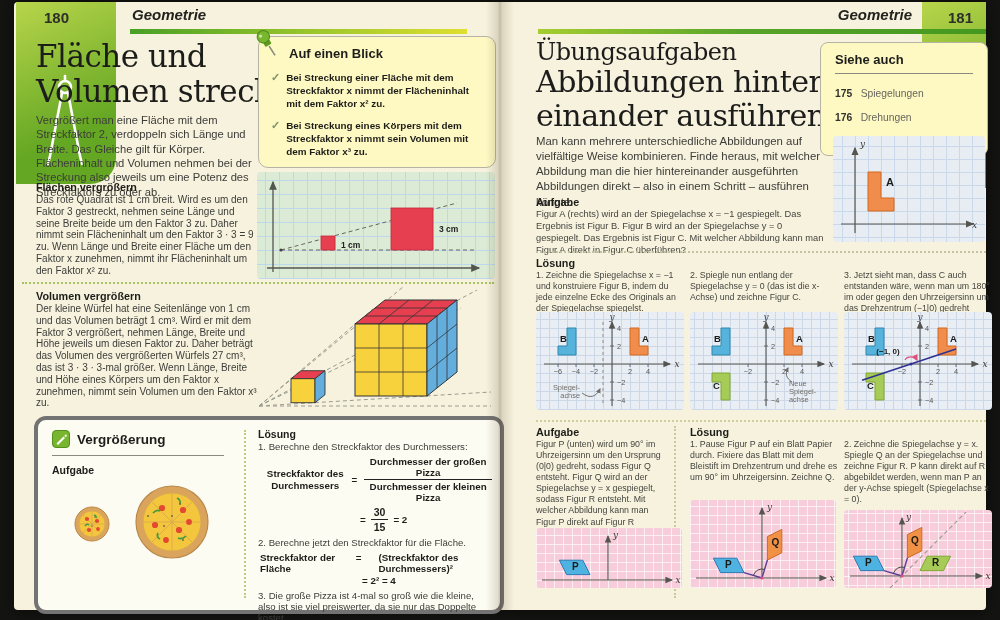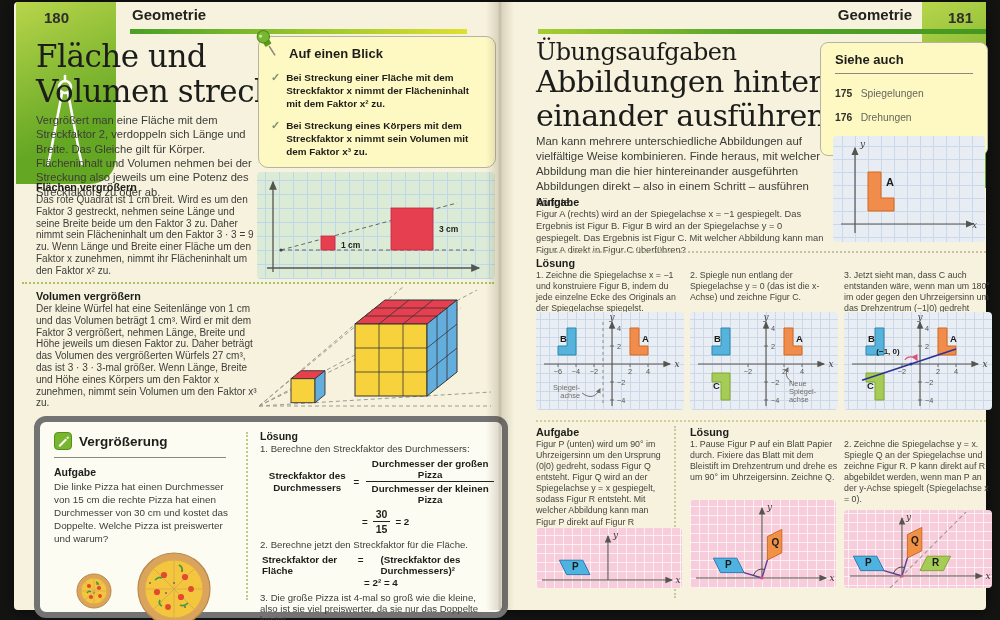--- a/index.html
+++ b/index.html
@@ -4,21 +4,21 @@
 <style>
   html,body{margin:0;padding:0;background:#141412;width:1000px;height:620px;overflow:hidden;
     font-family:"Liberation Sans",sans-serif;-webkit-font-smoothing:antialiased;}
   .abs{position:absolute;}
   #book{position:absolute;left:14px;top:2px;width:972px;height:608px;background:#f6f2de;
     border-radius:4px;box-shadow:0 0 18px rgba(0,0,0,.6);}
   #gutter{position:absolute;left:486px;top:2px;width:28px;height:608px;pointer-events:none;
     background:linear-gradient(90deg,rgba(0,0,0,0) 0%,rgba(80,60,30,.16) 42%,rgba(60,45,20,.28) 50%,rgba(80,60,30,.16) 58%,rgba(0,0,0,0) 100%);}
   .tab{background:linear-gradient(155deg,#b8d54b,#64a723 70%);}
   .pgnum{font-size:15px;font-weight:bold;color:#2e2e2a;}
-  .seclabel{font-size:15px;font-weight:bold;color:#22221e;}
+  .seclabel{font-size:15px;font-weight:bold;color:#22221e;font-style:italic;}
   .serif-title{font-family:"DejaVu Serif","Liberation Serif",serif;color:#1c1c1a;letter-spacing:-0.5px;}
   .body-md{font-size:11.2px;line-height:1.28;color:#3c3c38;}
   .body-sm{font-size:10px;line-height:1.18;color:#3d3d39;}
   .body-xs{font-size:9.3px;line-height:1.28;color:#45453f;}
   .body-xxs{font-size:8.8px;line-height:1.26;color:#45453f;}
   .h-bold{font-weight:bold;color:#1d1d1a;}
   .box{background:#fef9c3;border:1.5px solid #b5b4a4;border-radius:10px;}
   .dotted-h{border-top:2px dotted #a9c161;height:0;}
   .grid{background-color:#e9edf4;}
   .panel{border-radius:4px;}
@@ -140,33 +140,32 @@
     <rect x="100" y="38" width="72" height="72" fill="#f8d23c"></rect>
     <polygon points="172,38 172,110 202,86 202,14" fill="#64aede"></polygon>
     <g stroke-width="0.8" fill="none">
       <path d="M124,38 V110 M148,38 V110 M100,62 H172 M100,86 H172"></path>
       <path d="M124,38 L154,14 M148,38 L178,14 M110,30 L182,30 M120,22 L192,22"></path>
       <path d="M172,62 L202,38 M172,86 L202,62 M182,30 V102 M192,22 V94"></path>
     </g>
   </g>
 </svg>
 
-<div class="abs" style="left:34px;top:416px;width:462px;height:190px;background:#fdfcf2;border:6px solid #737373;border-radius:12px;">
+<div class="abs" style="left:34px;top:416px;width:462px;height:190px;background:#fdfcf2;border:4px solid #737373;border-radius:12px;">
   <div class="abs" style="left:14px;top:10px;width:184px;">
     <div style="display:flex;align-items:center;gap:7px;">
       <svg width="18" height="18" viewBox="0 0 18 18">
         <rect x="0.5" y="0.5" width="17" height="17" rx="3.5" fill="#77b62e" stroke="#55901c"></rect>
         <path d="M4.5,13.5 L11.5,6.5 L13,8 L6,15 z" fill="#fff"></path>
         <path d="M12.2,5.8 l1.6,-1.6 1.5,1.5 -1.6,1.6 z" fill="#e9f5d8"></path>
       </svg>
       <span class="h-bold" style="font-size:13.5px;">Vergrößerung</span>
     </div>
     <div style="border-bottom:1px solid #8a8a80;margin:7px 0 8px 0;width:172px;"></div>
     <div class="h-bold" style="font-size:10.5px;margin-bottom:2px;">Aufgabe</div>
-    <div class="body-sm" style="width:178px;font-size:9.9px;line-height:1.32;">Die linke Pizza hat einen Durchmesser von 15 cm die rechte Pizza hat einen Durchmesser von 30 cm und kostet das Doppelte. Welche Pizza ist preiswerter und warum?</div>
     
     <svg width="182" height="82" viewBox="0 0 182 82" style="margin-top:2px;">
       <g>
         <circle cx="40" cy="44" r="17" fill="#dba45c" stroke="#b9884a" stroke-width="1"></circle>
         <circle cx="40" cy="44" r="13" fill="#f4c63e" stroke="#d9a94e" stroke-width="0.8"></circle>
         <g stroke="#d9a94e" stroke-width="0.8">
           <line x1="27" y1="44" x2="53" y2="44"></line>
             <line x1="40" y1="31" x2="40" y2="57"></line>
           <line x1="31" y1="35" x2="49" y2="53"></line>
             <line x1="31" y1="53" x2="49" y2="35"></line>

